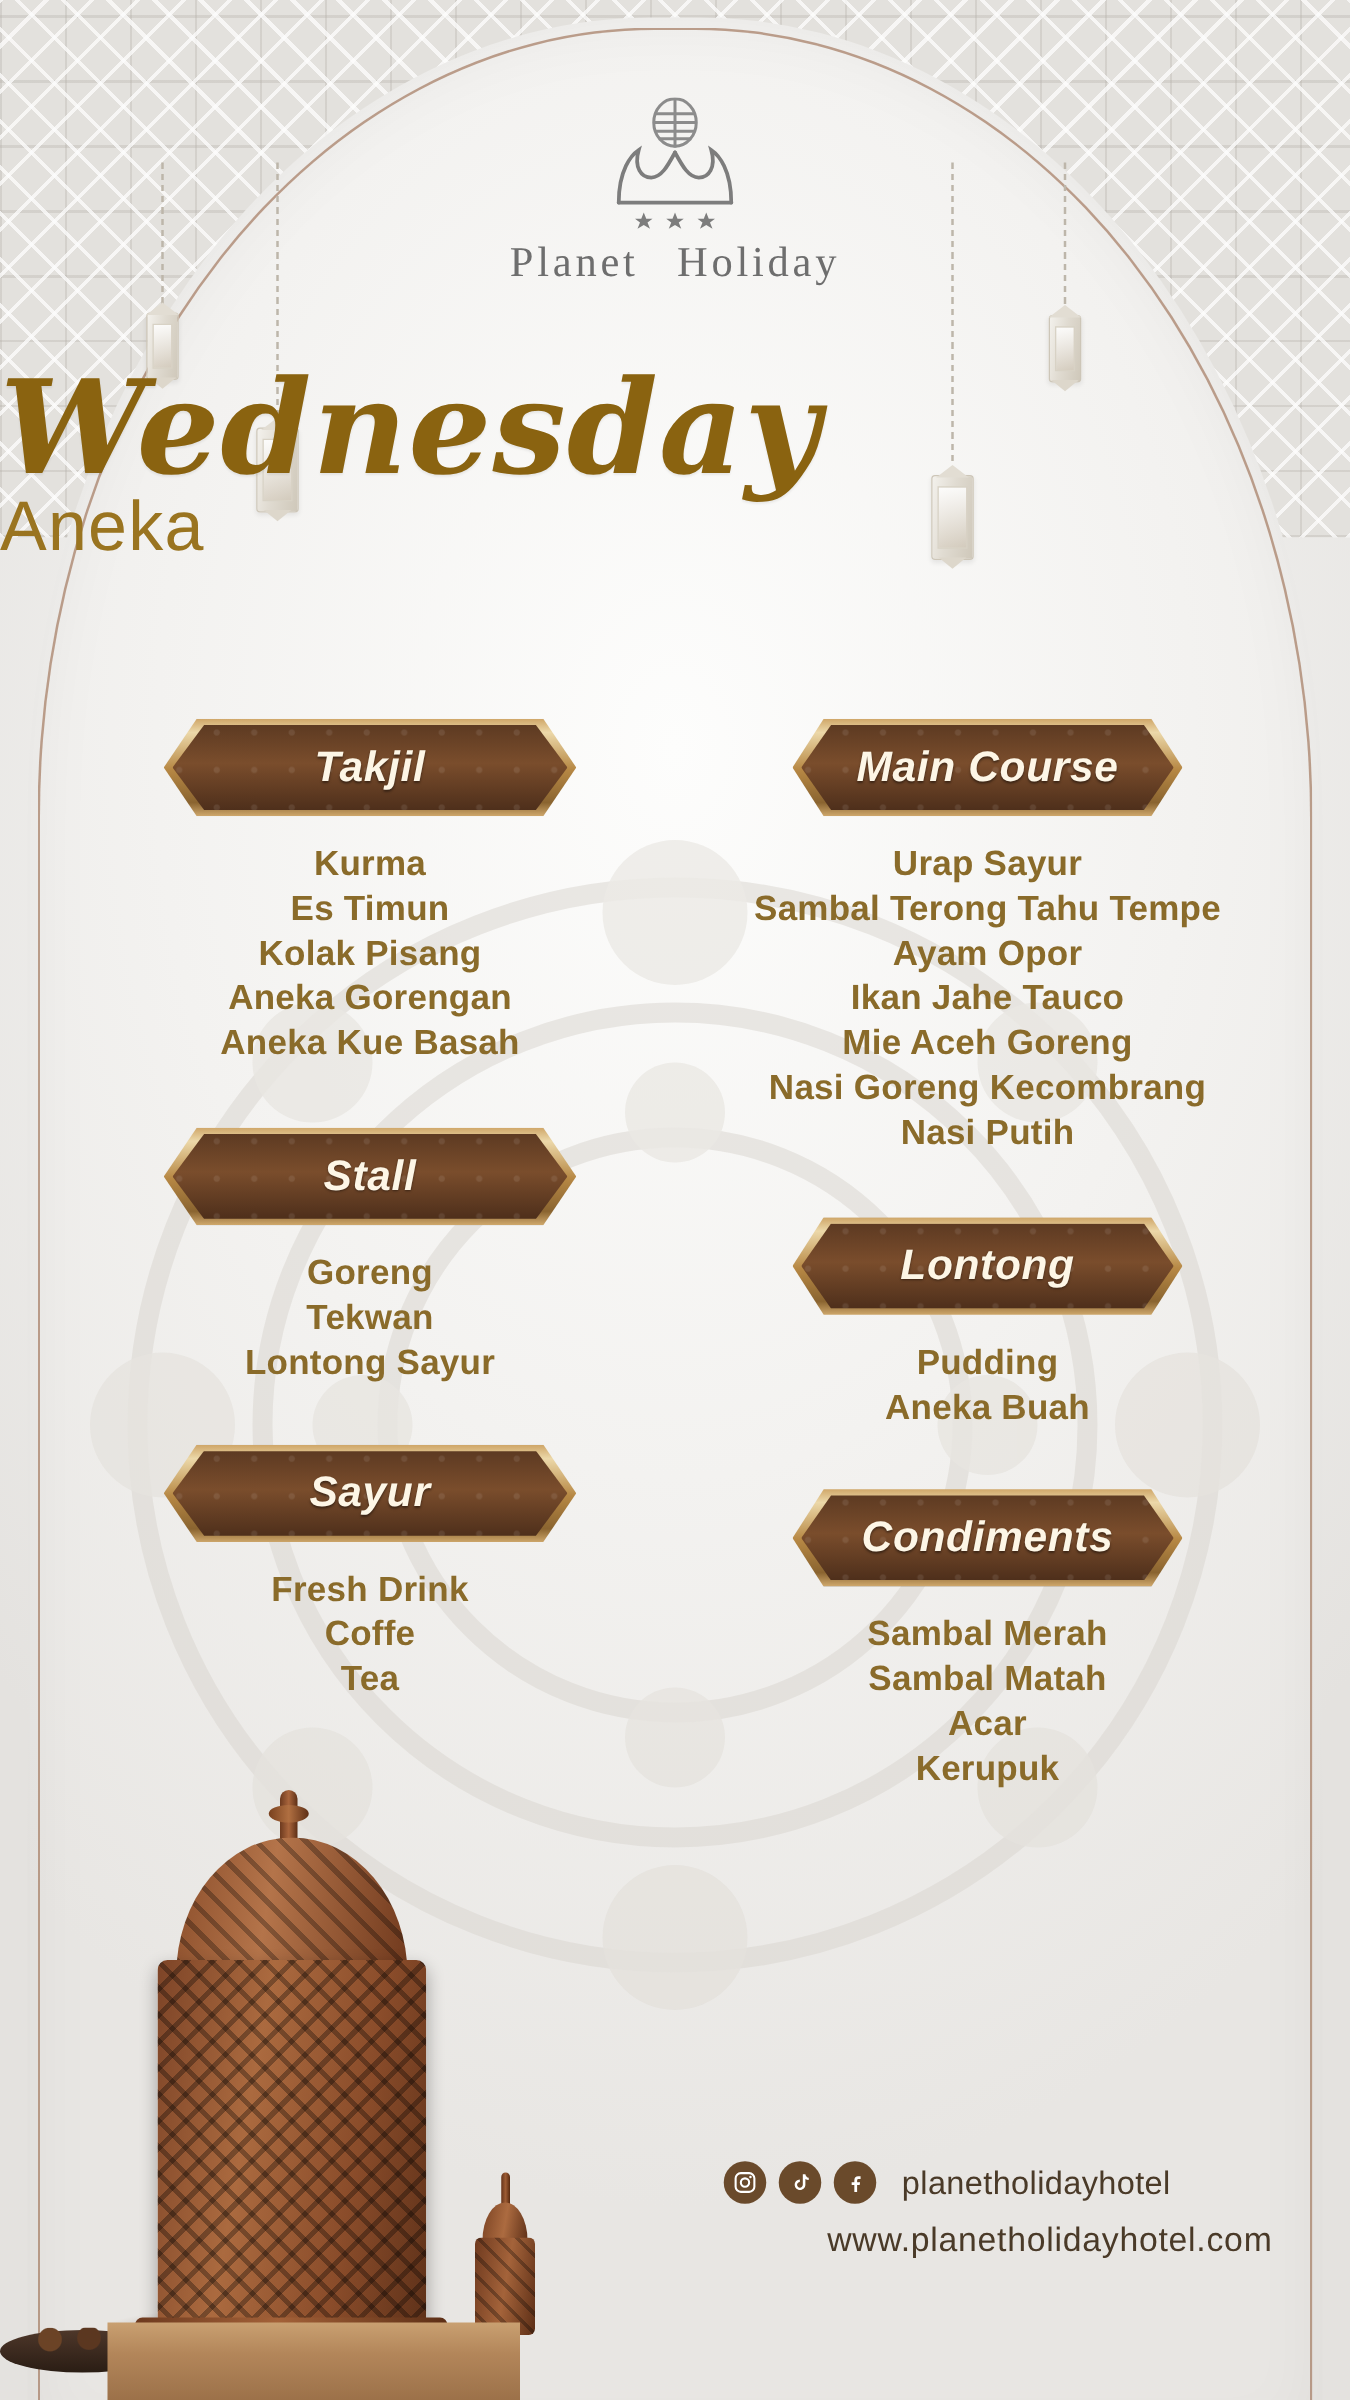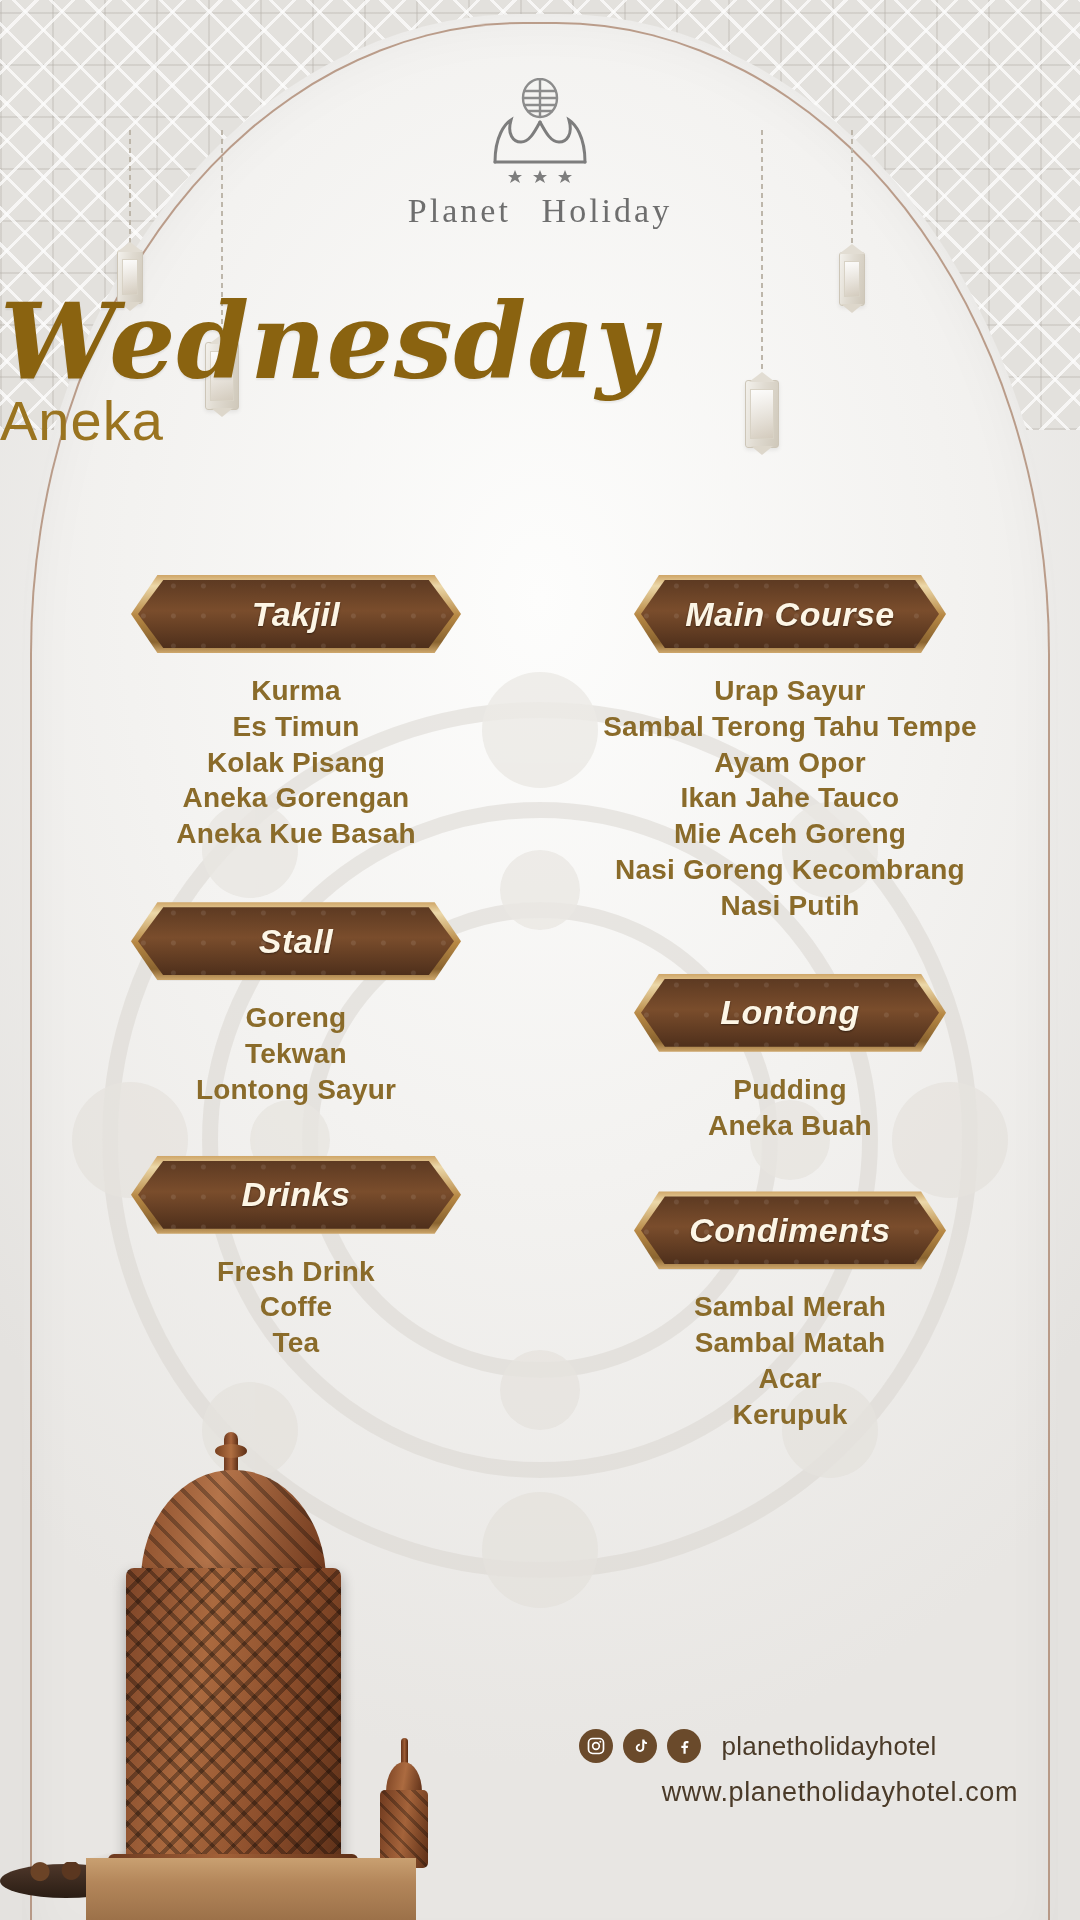--- a/index.html
+++ b/index.html
@@ -419,21 +419,21 @@
         <div class="items">
           <div>Goreng</div>
           <div>Tekwan</div>
           <div>Lontong Sayur</div>
         </div>
       </div>
 
       <div class="section sp-3">
         <div class="plaque">
           <div class="plaque-inner"></div>
-          <div class="plaque-label">Drinks</div>
+          <div class="plaque-label">Sayur</div>
         </div>
         <div class="items">
           <div>Fresh Drink</div>
           <div>Coffe</div>
           <div>Tea</div>
         </div>
       </div>
 
     </div>
 

